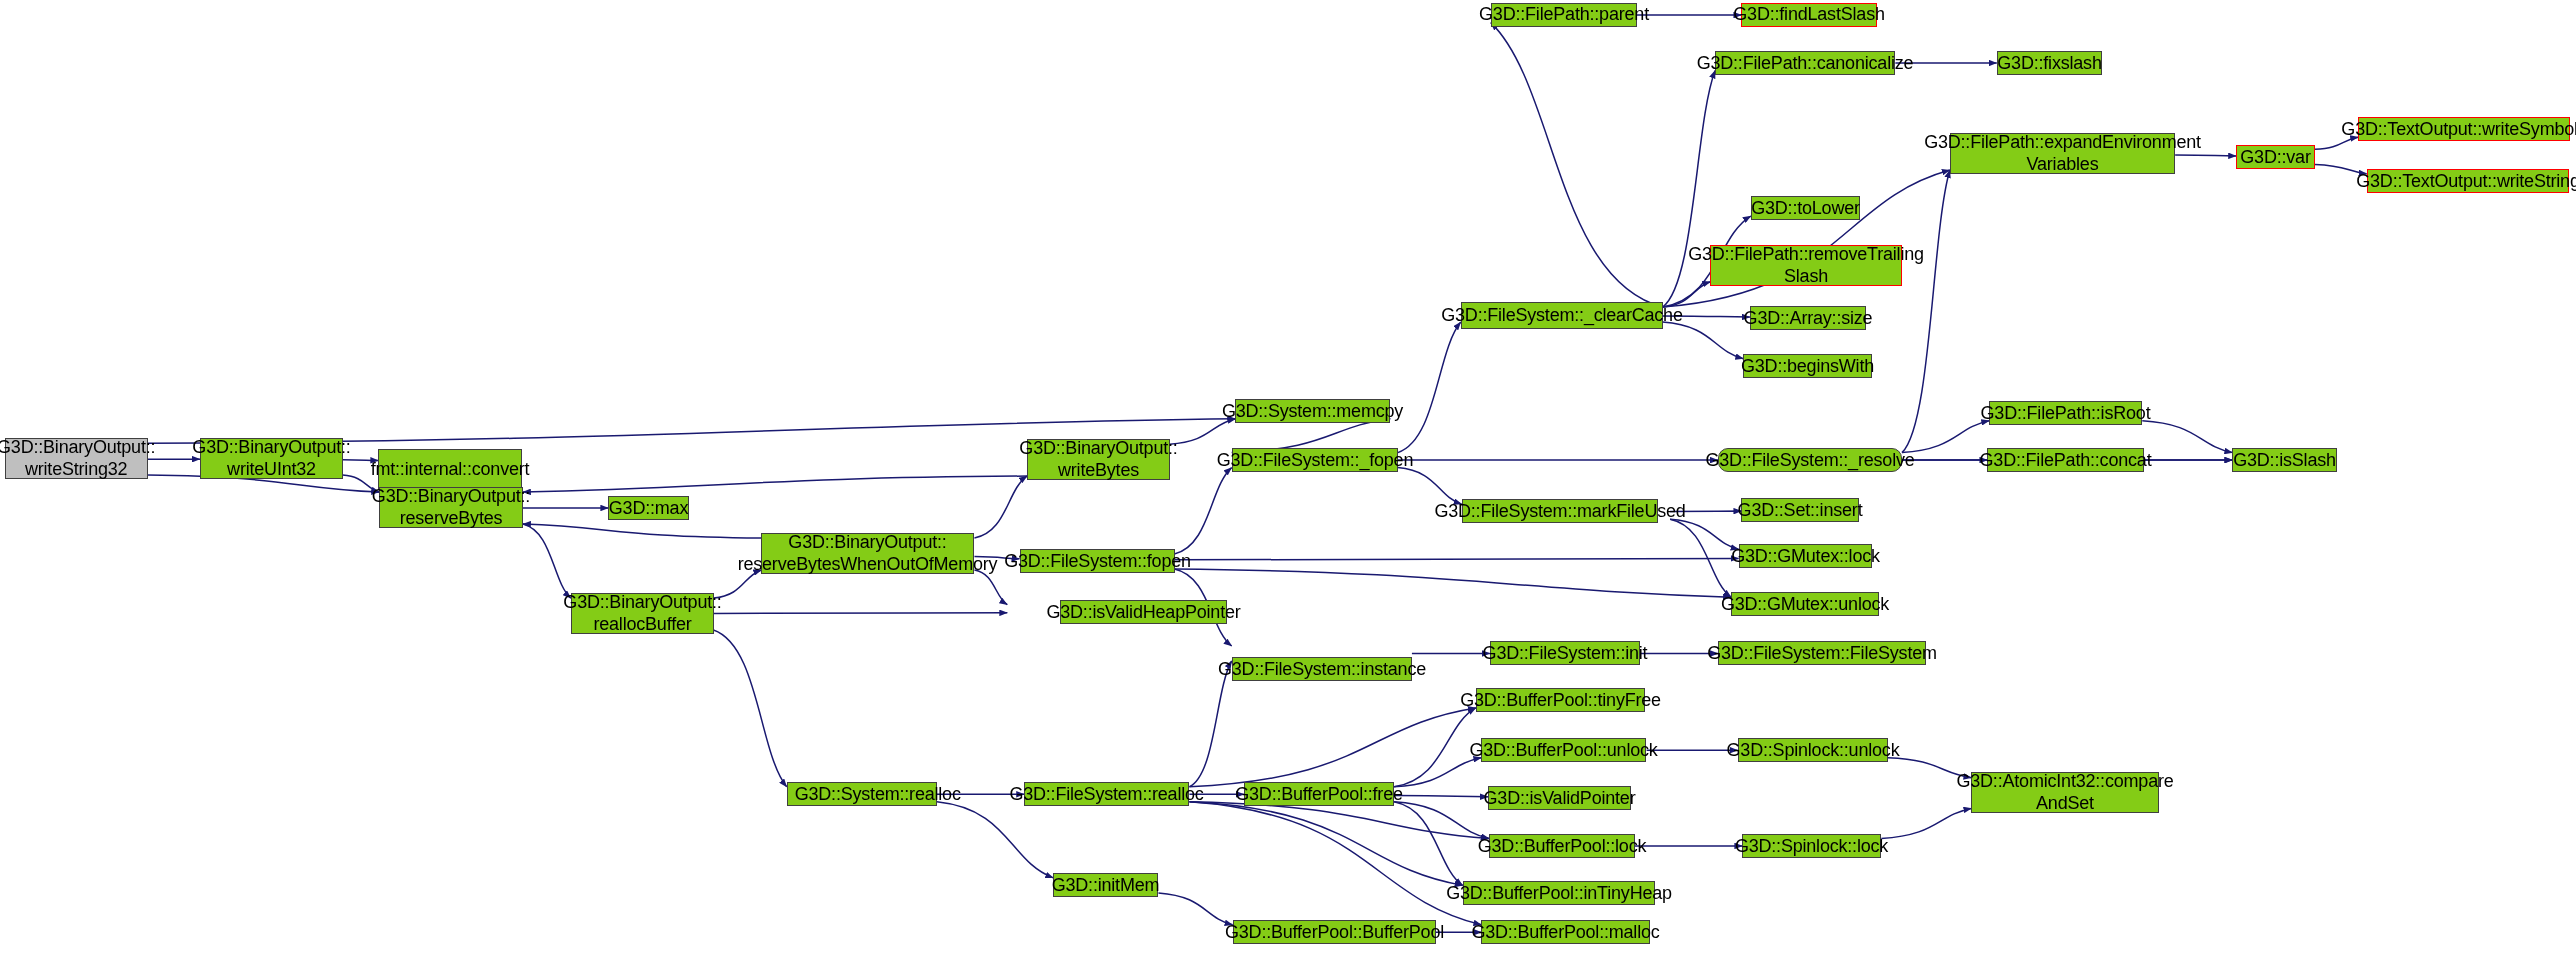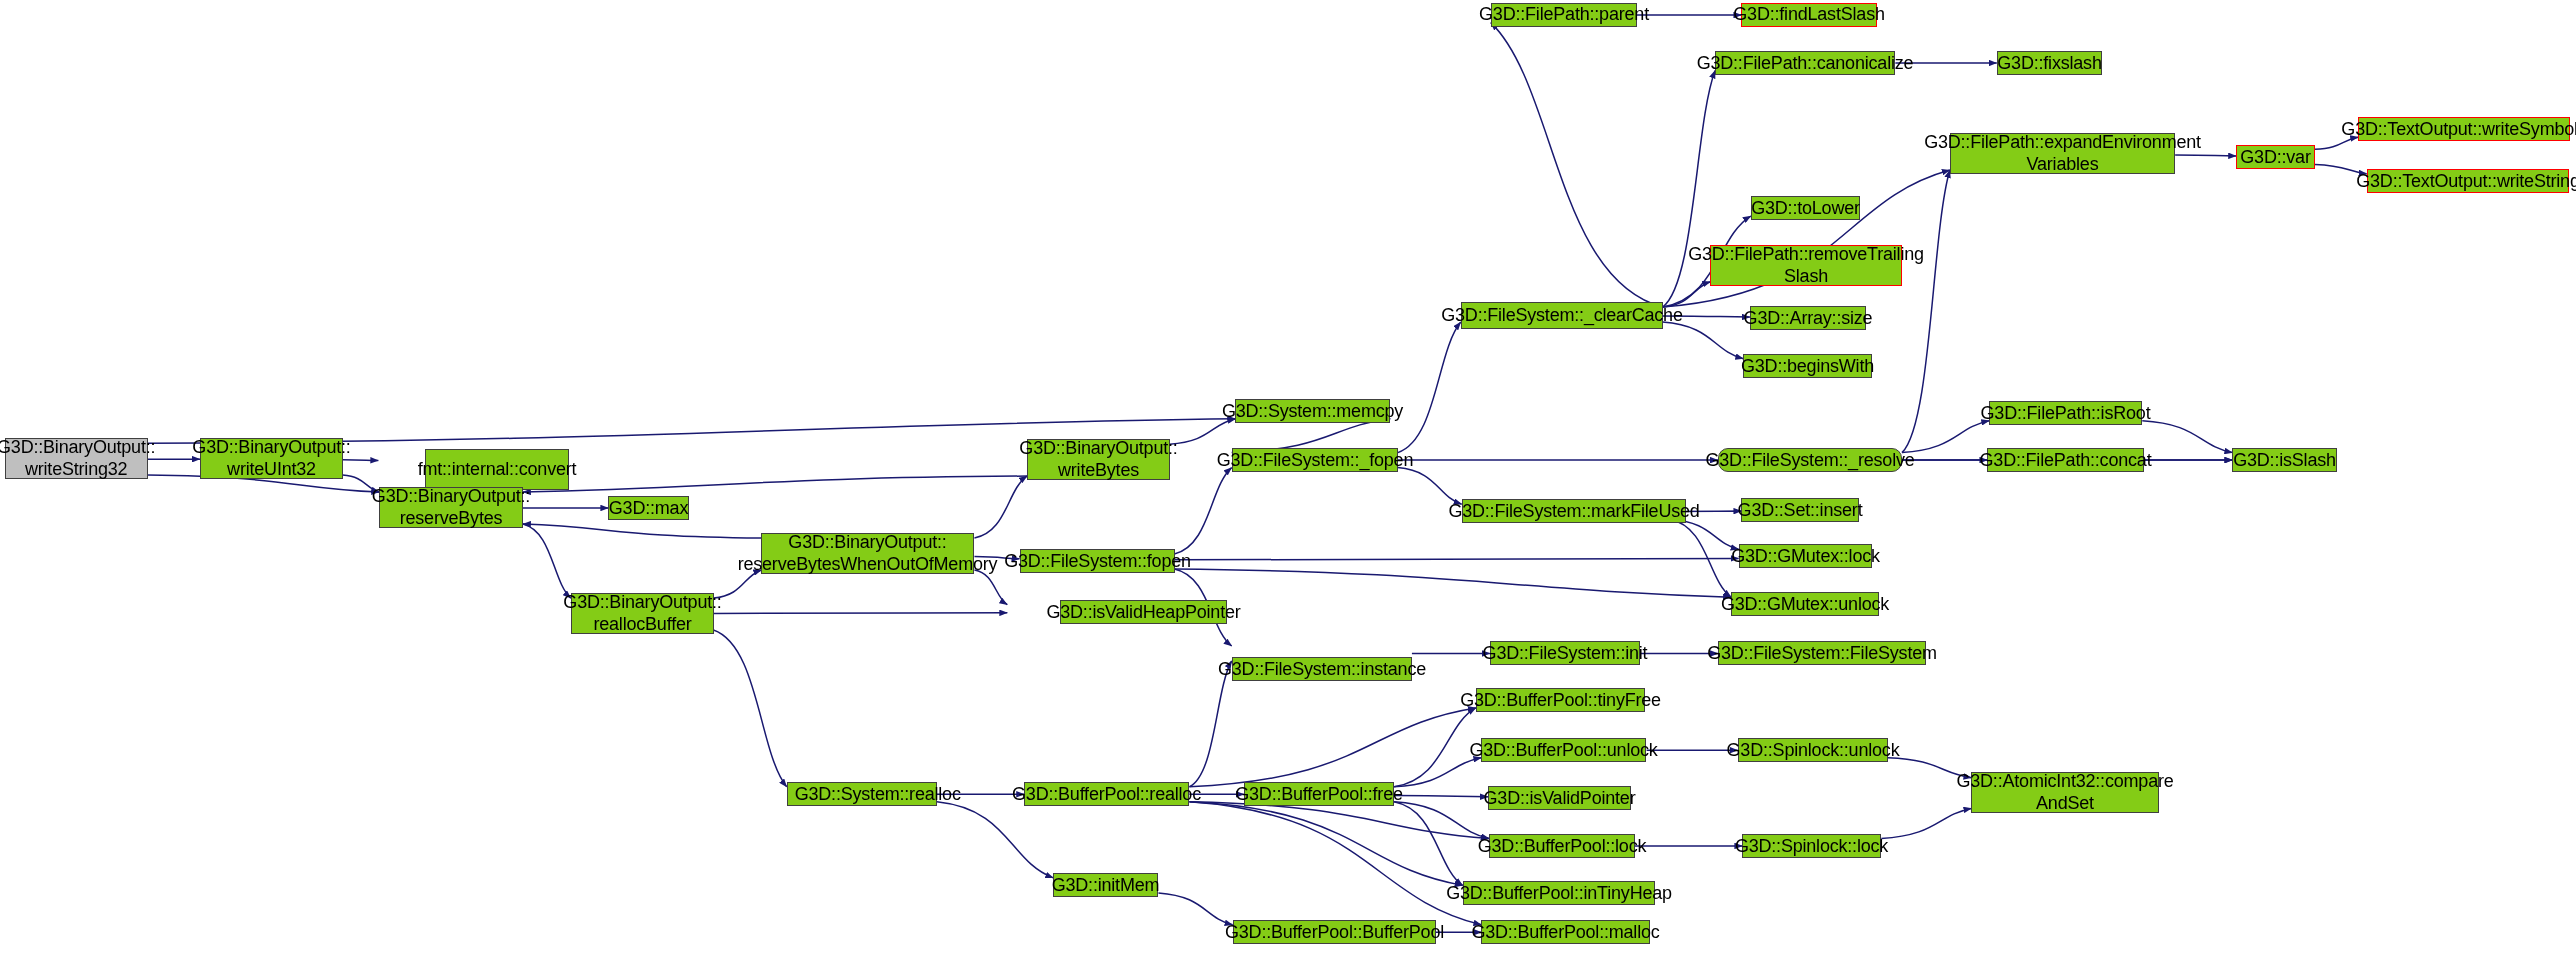--- a/index.html
+++ b/index.html
@@ -124,35 +124,35 @@
         <path d="M 1741 901 C 1812.3 901, 1812.3 901, 1856 901" fill="none" stroke="#191970" stroke-width="1.6" marker-end="url(#arrowhead)"></path>
         <path d="M 2011 807 C 2066.1800000000003 809.125, 2066.18 823.575, 2100 828.25" fill="none" stroke="#191970" stroke-width="1.6" marker-end="url(#arrowhead)"></path>
         <path d="M 2004 893 C 2063.52 889.8, 2063.52 868.04, 2100 861" fill="none" stroke="#191970" stroke-width="1.6" marker-end="url(#arrowhead)"></path>
       </g>
   </svg>
   <div id="nodes">
       <div class="node root" style="left: 4.7px; top: 438px; width: 143px; height: 41px;">G3D::BinaryOutput::
 writeString32</div>
       <div class="node" style="left: 200px; top: 438px; width: 143px; height: 41px;">G3D::BinaryOutput::
 writeUInt32</div>
-      <div class="node" style="left: 378px; top: 449px; width: 144px; height: 41px; margin-left: 47px;">fmt::internal::convert</div>
+      <div class="node" style="left: 378px; top: 449px; width: 144px; height: 41px;">fmt::internal::convert</div>
       <div class="node" style="left: 379px; top: 487px; width: 144px; height: 41px;">G3D::BinaryOutput::
 reserveBytes</div>
       <div class="node" style="left: 608px; top: 496px; width: 81px; height: 24.4px;">G3D::max</div>
       <div class="node" style="left: 761px; top: 533px; width: 213px; height: 41px;">G3D::BinaryOutput::
 reserveBytesWhenOutOfMemory</div>
       <div class="node" style="left: 571px; top: 593px; width: 143px; height: 41px;">G3D::BinaryOutput::
 reallocBuffer</div>
       <div class="node" style="left: 1027px; top: 439px; width: 143px; height: 41px;">G3D::BinaryOutput::
 writeBytes</div>
       <div class="node" style="left: 1020px; top: 549px; width: 155px; height: 24.4px;">G3D::FileSystem::fopen</div>
       <div class="node" style="left: 1060px; top: 600px; width: 167px; height: 24.4px;">G3D::isValidHeapPointer</div>
       <div class="node" style="left: 1235px; top: 399px; width: 155px; height: 24.4px;">G3D::System::memcpy</div>
       <div class="node" style="left: 1232px; top: 448px; width: 166px; height: 24.4px;">G3D::FileSystem::_fopen</div>
-      <div class="node" style="left: 1462px; top: 499px; width: 224px; height: 24.4px;">G3D::FileSystem::markFileUsed</div>
+      <div class="node" style="left: 1462px; top: 499px; width: 196px; height: 24.4px;">G3D::FileSystem::markFileUsed</div>
       <div class="node" style="left: 1232px; top: 657px; width: 180px; height: 24.4px;">G3D::FileSystem::instance</div>
       <div class="node" style="left: 1490px; top: 641px; width: 150px; height: 24.4px;">G3D::FileSystem::init</div>
       <div class="node" style="left: 1718px; top: 641px; width: 208px; height: 24.4px;">G3D::FileSystem::FileSystem</div>
       <div class="node" style="left: 1461px; top: 302px; width: 202px; height: 27px;">G3D::FileSystem::_clearCache</div>
       <div class="node" style="left: 1751px; top: 196px; width: 109px; height: 24.4px;">G3D::toLower</div>
       <div class="node hot" style="left: 1710px; top: 245px; width: 192px; height: 41px;">G3D::FilePath::removeTrailing
 Slash</div>
       <div class="node" style="left: 1750px; top: 306px; width: 116px; height: 24.4px;">G3D::Array::size</div>
       <div class="node" style="left: 1743px; top: 354px; width: 129px; height: 24.4px;">G3D::beginsWith</div>
       <div class="node" style="left: 1491px; top: 2.8px; width: 146px; height: 24.4px;">G3D::FilePath::parent</div>
@@ -165,21 +165,21 @@
       <div class="node hot" style="left: 2358px; top: 117px; width: 212px; height: 24.4px;">G3D::TextOutput::writeSymbols</div>
       <div class="node hot" style="left: 2367px; top: 169px; width: 202px; height: 24.4px;">G3D::TextOutput::writeString</div>
       <div class="node" style="left: 1718px; top: 448px; width: 184px; height: 24.4px; border-radius: 10px;">G3D::FileSystem::_resolve</div>
       <div class="node" style="left: 1989px; top: 401px; width: 153px; height: 24.4px;">G3D::FilePath::isRoot</div>
       <div class="node" style="left: 1987px; top: 448px; width: 157px; height: 24.4px;">G3D::FilePath::concat</div>
       <div class="node" style="left: 2232px; top: 448px; width: 105px; height: 24.4px;">G3D::isSlash</div>
       <div class="node" style="left: 1741px; top: 498px; width: 118px; height: 24.4px;">G3D::Set::insert</div>
       <div class="node" style="left: 1739px; top: 544px; width: 133px; height: 24.4px;">G3D::GMutex::lock</div>
       <div class="node" style="left: 1731px; top: 592px; width: 148px; height: 24.4px;">G3D::GMutex::unlock</div>
       <div class="node" style="left: 787px; top: 782px; width: 150px; height: 24.4px; padding-left: 37px;">G3D::System::realloc</div>
-      <div class="node" style="left: 1024px; top: 782px; width: 165px; height: 24.4px;">G3D::BufferPool::realloc</div>
+      <div class="node" style="left: 1024px; top: 782px; width: 165px; height: 24.4px;">G3D::FileSystem::realloc</div>
       <div class="node" style="left: 1244px; top: 782px; width: 150px; height: 24.4px;">G3D::BufferPool::free</div>
       <div class="node" style="left: 1053px; top: 873px; width: 105px; height: 24.4px;">G3D::initMem</div>
       <div class="node" style="left: 1233px; top: 920px; width: 203px; height: 24.4px;">G3D::BufferPool::BufferPool</div>
       <div class="node" style="left: 1476px; top: 688px; width: 169px; height: 24.4px;">G3D::BufferPool::tinyFree</div>
       <div class="node" style="left: 1481px; top: 738px; width: 165px; height: 24.4px;">G3D::BufferPool::unlock</div>
       <div class="node" style="left: 1488px; top: 786px; width: 143px; height: 24.4px;">G3D::isValidPointer</div>
       <div class="node" style="left: 1489px; top: 834px; width: 146px; height: 24.4px;">G3D::BufferPool::lock</div>
       <div class="node" style="left: 1463px; top: 881px; width: 192px; height: 24.4px;">G3D::BufferPool::inTinyHeap</div>
       <div class="node" style="left: 1481px; top: 920px; width: 169px; height: 24.4px;">G3D::BufferPool::malloc</div>
       <div class="node" style="left: 1738px; top: 738px; width: 150px; height: 24.4px;">G3D::Spinlock::unlock</div>

